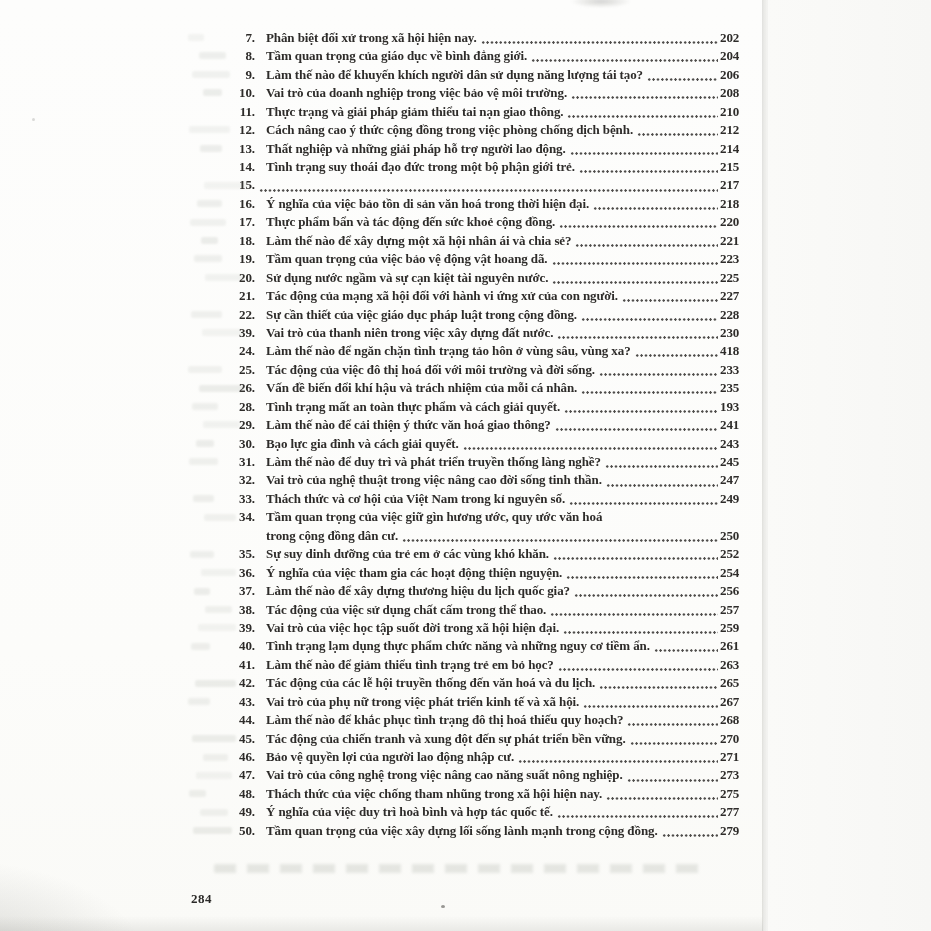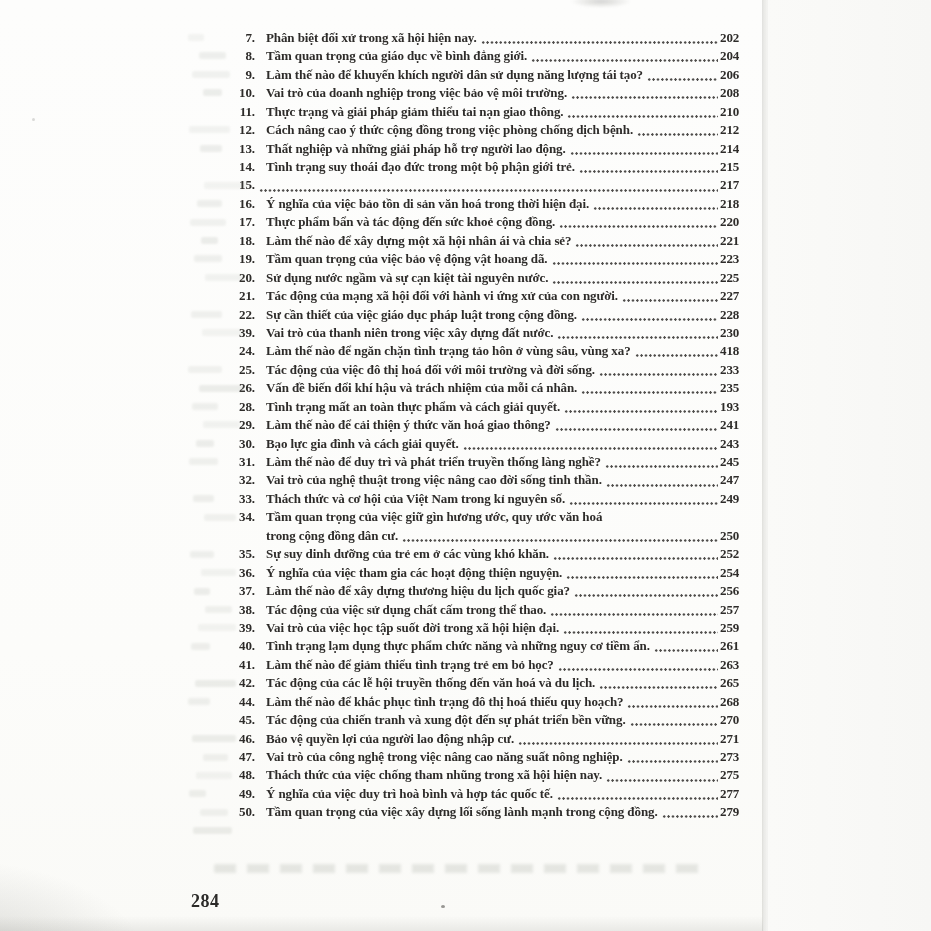--- a/index.html
+++ b/index.html
@@ -38,21 +38,21 @@
     flex:1 1 8px;min-width:8px;height:3px;align-self:flex-end;
     margin:0 2px 3.4px 4px;
     background-image:radial-gradient(circle,rgba(48,46,44,.85) 1px,transparent 1.4px);
     background-size:4.4px 3px;background-position:left bottom;
     background-repeat:repeat-x;
   }
   .toc-page{flex:0 0 auto;min-width:26px;text-align:left;}
   
   .folio{
     position:absolute;left:191px;top:891px;
-    font-size:18px;font-weight:700;color:#2b2a28;letter-spacing:.5px;
+    font-size:13px;font-weight:700;color:#2b2a28;letter-spacing:.5px;
   }
   
   .ghost{position:absolute;background:#9aa096;border-radius:2px;filter:blur(1.3px);}
   .ghost-strip{
     position:absolute;left:214px;top:864px;width:492px;height:9px;
     background:repeating-linear-gradient(90deg,rgba(138,144,132,.38) 0 22px,rgba(138,144,132,0) 22px 33px);
     filter:blur(1.6px);opacity:.5;border-radius:2px;
   }
   .ghost-top{
     position:absolute;left:570px;top:-5px;width:62px;height:13px;
@@ -280,20 +280,26 @@
           <span class="toc-num">41.</span>
           <span class="toc-title">Làm thế nào để giảm thiểu tình trạng trẻ em bỏ học?</span>
           <span class="leader"></span>
           <span class="toc-page">263</span>
         </div>
         <div class="toc-row">
           <span class="toc-num">42.</span>
           <span class="toc-title">Tác động của các lễ hội truyền thống đến văn hoá và du lịch.</span>
           <span class="leader"></span>
           <span class="toc-page">265</span>
+        </div>
+        <div class="toc-row">
+          <span class="toc-num">43.</span>
+          <span class="toc-title">Vai trò của phụ nữ trong việc phát triển kinh tế và xã hội.</span>
+          <span class="leader"></span>
+          <span class="toc-page">267</span>
         </div>
         <div class="toc-row">
           <span class="toc-num">44.</span>
           <span class="toc-title">Làm thế nào để khắc phục tình trạng đô thị hoá thiếu quy hoạch?</span>
           <span class="leader"></span>
           <span class="toc-page">268</span>
         </div>
         <div class="toc-row">
           <span class="toc-num">45.</span>
           <span class="toc-title">Tác động của chiến tranh và xung đột đến sự phát triển bền vững.</span>

